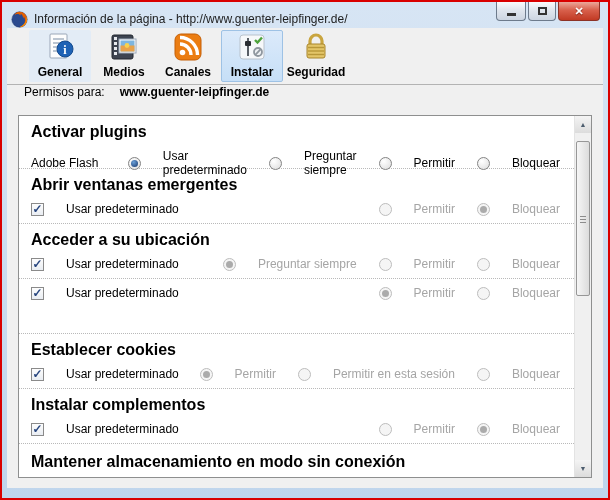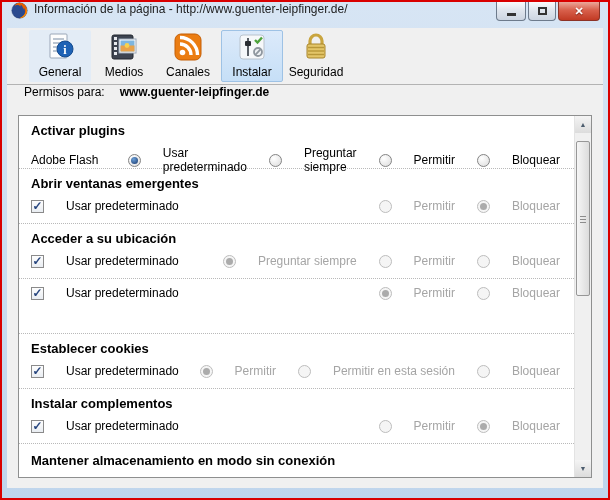--- a/index.html
+++ b/index.html
@@ -2,21 +2,21 @@
 <html><head>
 <meta charset="utf-8">
 <style>
   * { margin:0; padding:0; box-sizing:border-box; }
   html,body { width:610px; height:500px; font-family:"Liberation Sans", sans-serif; }
   .annot { position:absolute; top:0; left:0; width:610px; height:500px;
            border:2px solid #d90000; background:#c5d9ee; }
   .win { position:absolute; inset:0; background:linear-gradient(#d7e5f4,#bfd5ec); }
 
   
-  .titlebar { position:relative; height:34px; display:flex; padding-left:9px; }
+  .titlebar { position:relative; height:34px; display:flex; align-items:center; padding-left:9px; }
   .titlebar .ff { width:17px; height:17px; margin-right:6px; flex:0 0 auto; }
   .title-text { font-size:12px; color:#1c1c1c; white-space:nowrap; }
   .winbtns { position:absolute; top:0; right:8px; display:flex; }
   .wbtn { height:19px; border:1px solid #6d7b8c; border-top:none; border-radius:0 0 4px 4px;
           background:linear-gradient(#fafbfc,#e0e6ee 45%,#ccd5e1); margin-left:2px;
           display:flex; align-items:center; justify-content:center; cursor:default; }
   .wbtn.min { width:30px; } .wbtn.max { width:28px; }
   .wbtn.close { width:42px; border-color:#8c3226;
           background:linear-gradient(#eba79a,#d8604c 45%,#c13a24); }
   .glyph-min { width:9px; height:3px; background:#333; margin-top:7px; }
@@ -26,36 +26,36 @@
   
   .client { position:absolute; top:26px; left:5px; right:5px; bottom:10px; background:#f0f0f0; }
 
   
   .toolbar { height:57px; border-bottom:1px solid #b3b3b3; display:flex; align-items:flex-end;
              padding:0 0 2px 22px; gap:2px; }
   .tab { width:62px; height:52px; display:flex; flex-direction:column; align-items:center;
          justify-content:flex-end; padding-bottom:2px; border:1px solid transparent;
          border-radius:2px; cursor:default; }
   .tab .ticon { width:32px; height:32px; margin-bottom:2px; }
-  .tab .tlabel { font-size:12px; color:#000; }
+  .tab .tlabel { font-size:12px; color:#000;font-weight:bold; }
   .tab.first { background:#e3ecf6; }
   .tab.selected { background:linear-gradient(#dceafa,#c6dff7); border-color:#9ec2e5; }
 
   
   .permfor { height:27px; display:flex; align-items:flex-start; padding-left:17px; font-size:12px; color:#000; }
   .permfor .dom { font-weight:bold; margin-left:15px; }
 
   
   .contentbox { position:absolute; top:87px; left:11px; width:574px; height:363px;
                 background:#fff; border:1px solid #8e8f8f; display:flex; overflow:hidden; }
   .sections { flex:1 1 auto; overflow:hidden; }
   .section { height:55px; padding:7px 14px 0 12px; border-bottom:1px dotted #b9b9b9; }
   .section:first-child { height:53px; }
   .section.partial { border-bottom:none; padding-top:9px; }
-  .sec-title { font-size:13px; font-weight:bold; color:#000; margin-bottom:8px; }
+  .sec-title { font-size:16px; font-weight:bold; color:#000; margin-bottom:8px; }
   .sec-row { display:flex; align-items:center; font-size:12px; }
   .row-label { width:115px; color:#000; }
   .opts { display:flex; align-items:center; gap:22px; }
   .opts.right { margin-left:auto; }
   .opt { display:flex; align-items:center; gap:22px; }
   .opt .olabel { color:#000; }
   .opt.disabled .olabel { color:#a5a5a5; }
 
   .radio { width:13px; height:13px; border-radius:50%; border:1px solid #848484;
            background:radial-gradient(circle at 35% 30%, #ffffff, #dcdcdc); position:relative; flex:0 0 auto; }

